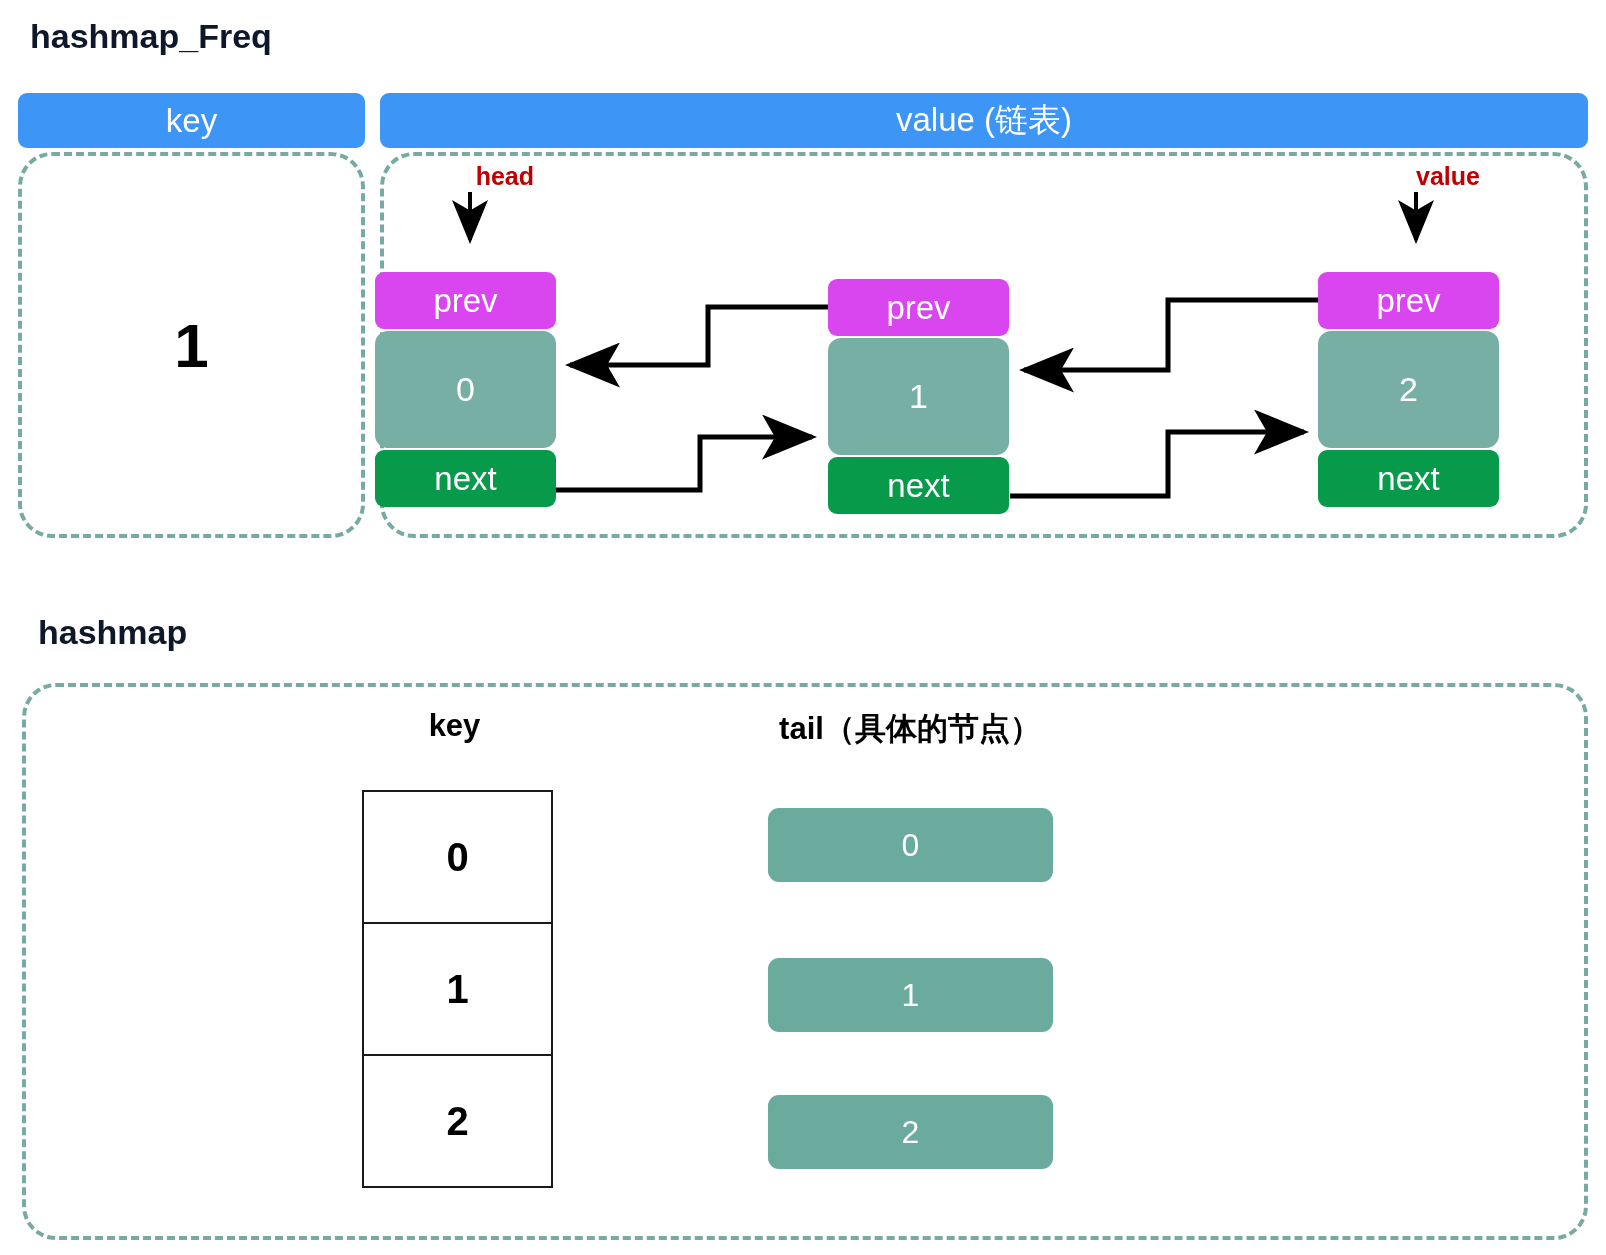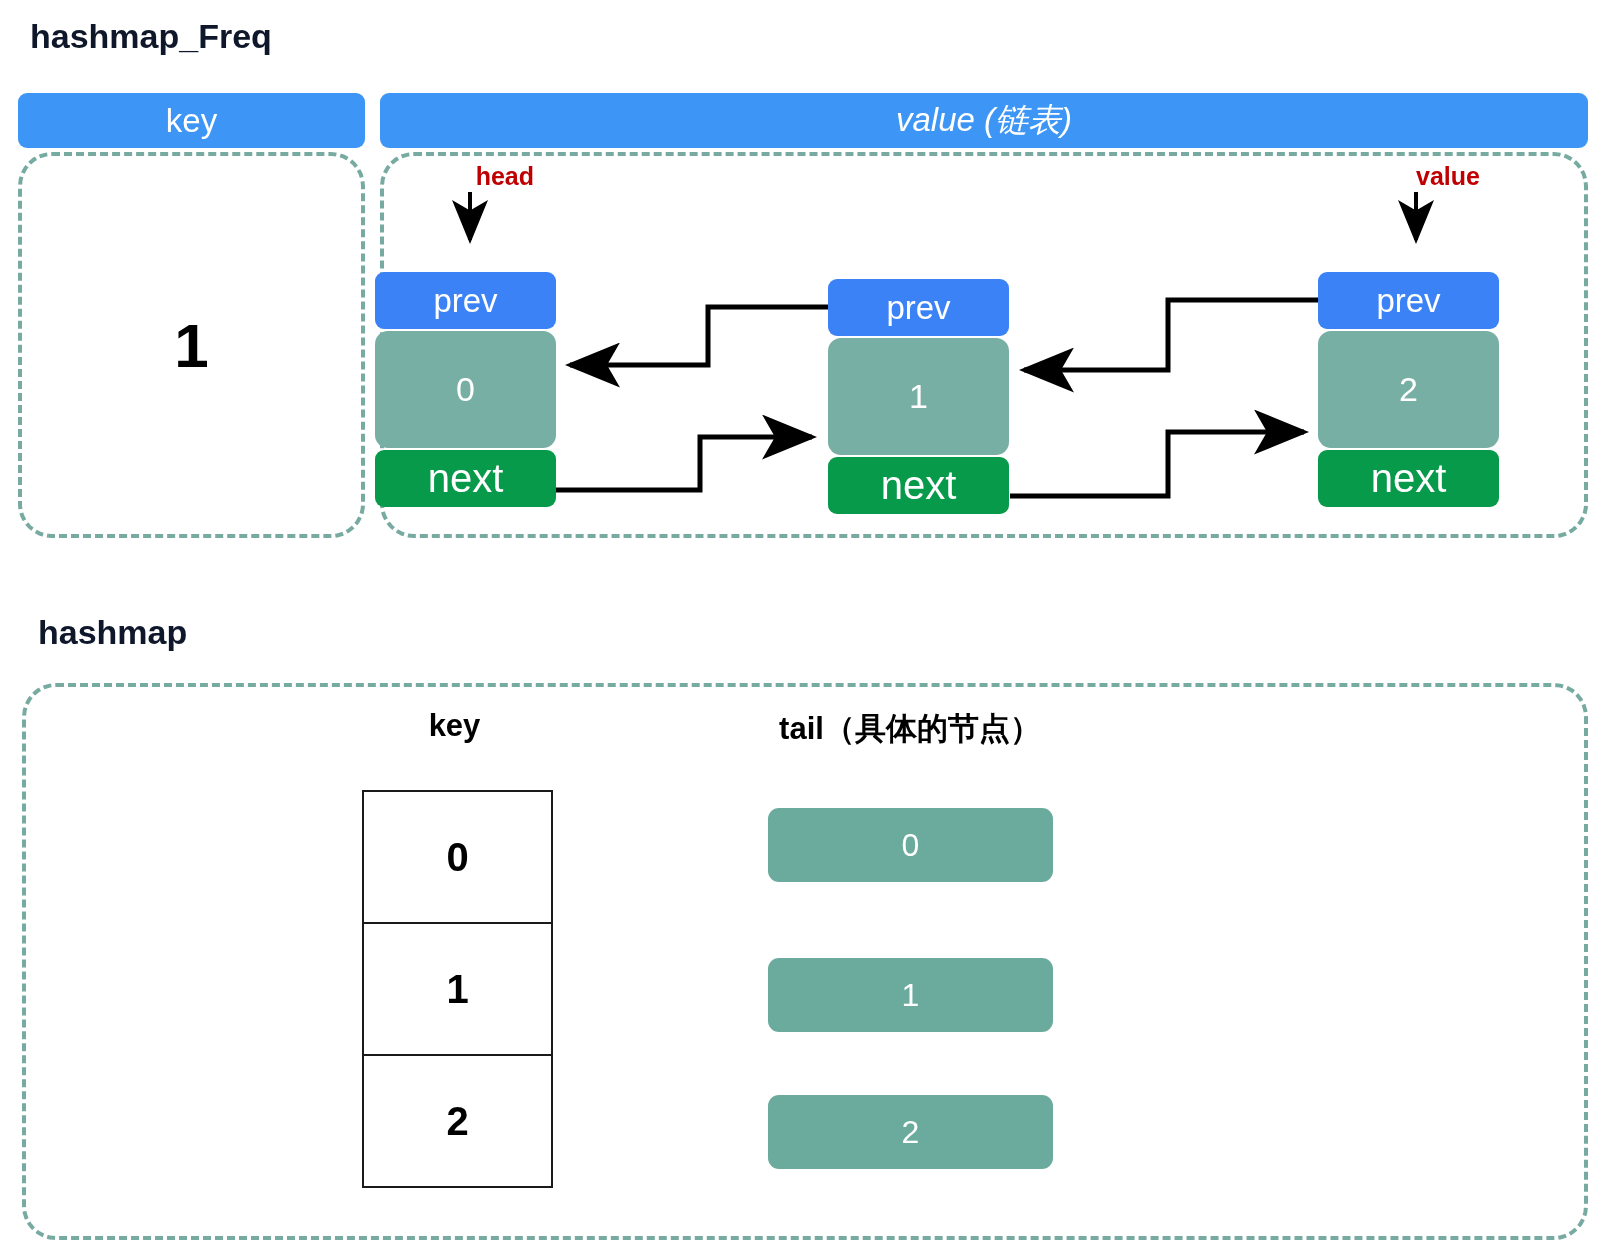--- a/index.html
+++ b/index.html
@@ -51,21 +51,21 @@
     font-weight: bold;
     color: #000000;
     display: flex;
     align-items: center;
     justify-content: center;
   }
 
   
   .node { width: 181px; }
   .node-prev {
-    background: #3b82f6;
+    background: #d946ef;
     border-radius: 9px;
     height: 57px;
     color: #ffffff;
     font-size: 33px;
     display: flex;
     align-items: center;
     justify-content: center;
   }
   .node-val {
     background: #78afa4;
@@ -77,21 +77,21 @@
     display: flex;
     align-items: center;
     justify-content: center;
   }
   .node-next {
     background: #089a4b;
     border-radius: 9px;
     height: 57px;
     margin-top: 2px;
     color: #ffffff;
-    font-size: 40px;
+    font-size: 33px;
     display: flex;
     align-items: center;
     justify-content: center;
   }
 
   
   .ptr-label {
     color: #c00000;
     font-weight: bold;
     font-size: 25px;
@@ -144,21 +144,21 @@
     justify-content: center;
   }
 </style>
 </head>
 <body>
 
 <div class="abs section-title" style="left:30px; top:17px;">hashmap_Freq</div>
 
 <div class="abs header-bar" style="left:18px; top:93px; width:347px; height:55px;">key</div>
 
-<div class="abs header-bar" style="left:380px; top:93px; width:1208px; height:55px;font-style:italic;">value (链表)</div>
+<div class="abs header-bar" style="left:380px; top:93px; width:1208px; height:55px;">value (链表)</div>
 
 <div class="abs dashed-box" style="left:18px; top:152px; width:347px; height:386px;"></div>
 <div class="abs bigkey" style="left:18px; top:152px; width:347px; height:386px;">1</div>
 
 <div class="abs dashed-box" style="left:380px; top:152px; width:1208px; height:386px;"></div>
 
 <div class="abs ptr-label" style="left:406px; top:162px; width:128px;">head</div>
 
 <div class="abs ptr-label" style="left:1352px; top:162px; width:128px;">value</div>
 

